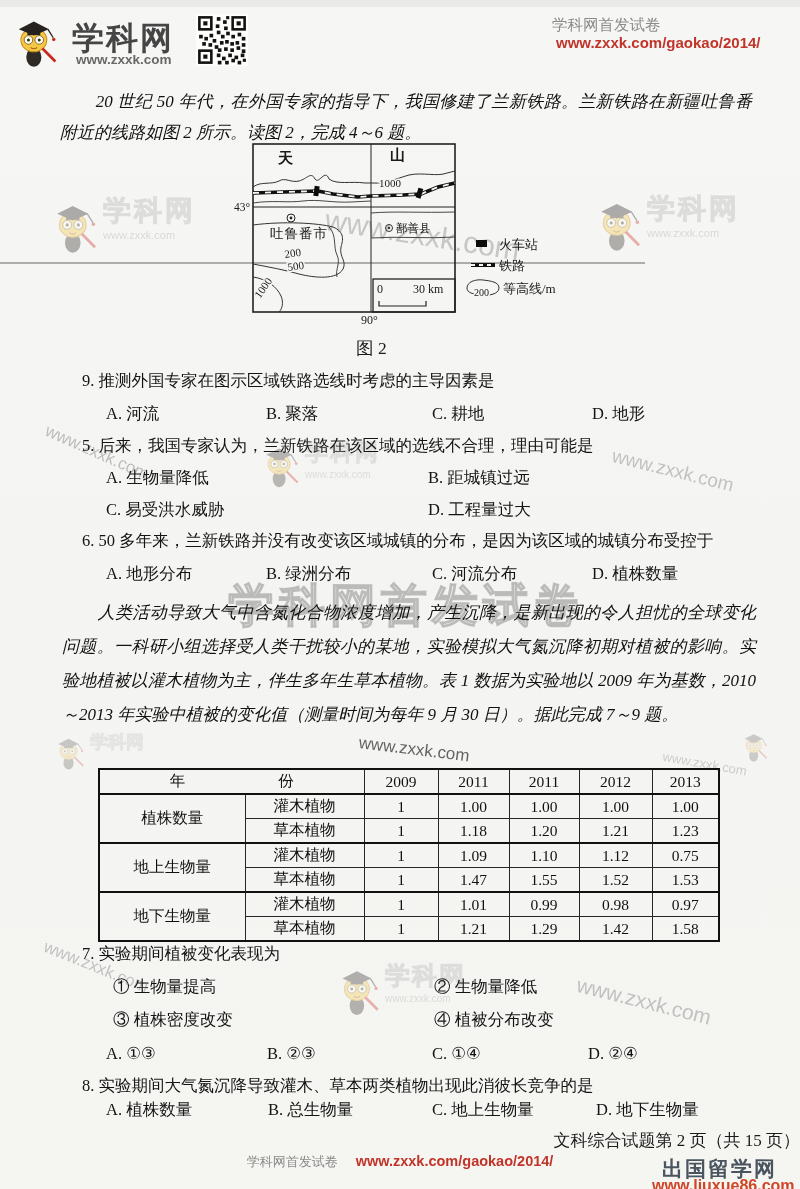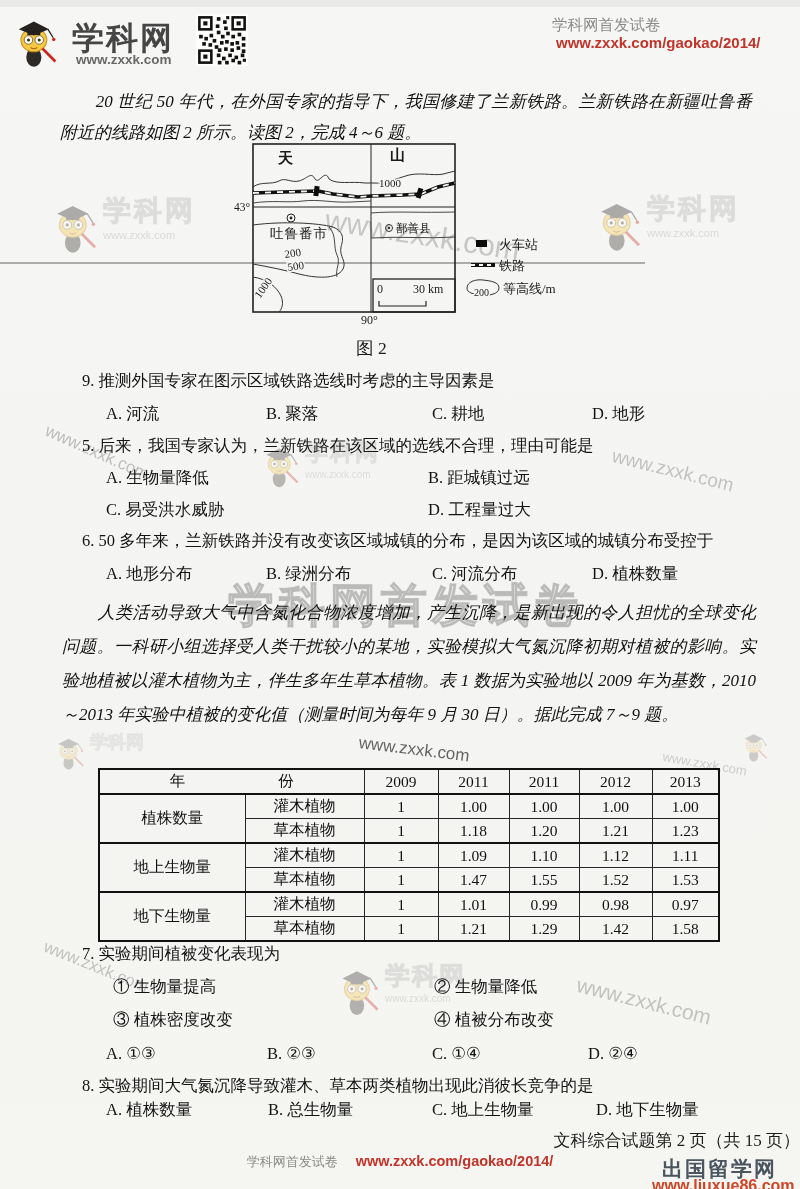--- a/index.html
+++ b/index.html
@@ -312,21 +312,21 @@
       <td>1.21</td>
       <td>1.23</td>
     </tr>
     <tr class="gstart">
       <td rowspan="2">地上生物量</td>
       <td>灌木植物</td>
       <td>1</td>
       <td>1.09</td>
       <td>1.10</td>
       <td>1.12</td>
-      <td>1.11</td>
+      <td>0.75</td>
     </tr>
     <tr>
       <td>草本植物</td>
       <td>1</td>
       <td>1.47</td>
       <td>1.55</td>
       <td>1.52</td>
       <td>1.53</td>
     </tr>
     <tr class="gstart">

